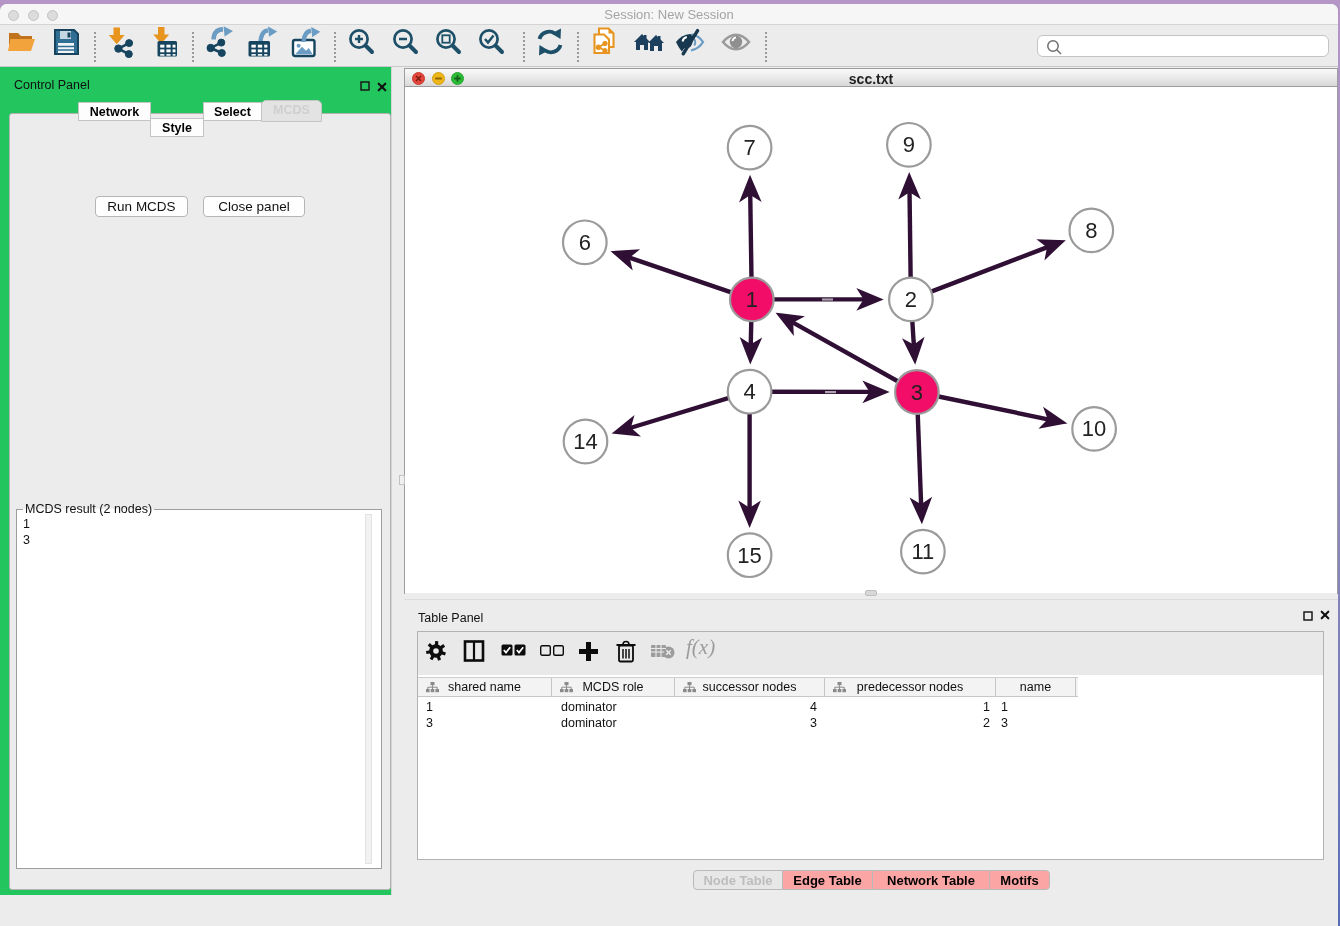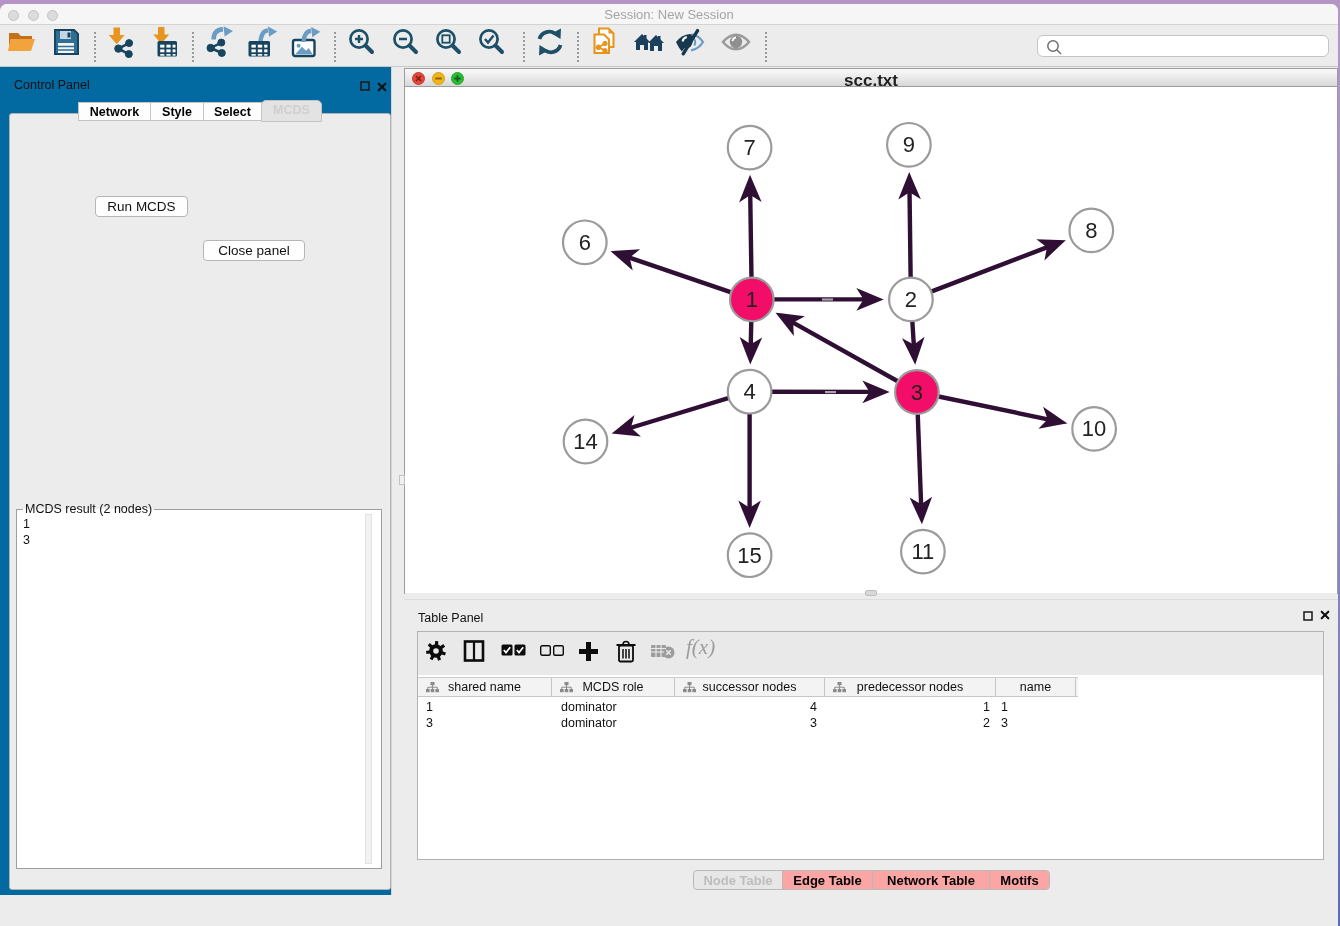--- a/index.html
+++ b/index.html
@@ -8,21 +8,21 @@
 body { background:linear-gradient(180deg,#b495c6 0%,#a193c4 40%,#5a6db1 100%); }
 #win { position:absolute; left:0; top:4px; width:1338px; height:924px; background:#ececec; border-radius:7px 7px 0 0; overflow:hidden; }
 #titlebar { position:absolute; left:0; top:0; width:1338px; height:21px; background:#f6f6f6; border-bottom:1px solid #d4d4d4; }
 .tl { position:absolute; top:6px; width:11px; height:11px; border-radius:50%; background:#dcdcdc; border:1px solid #c2c2c2; }
 #wtitle { position:absolute; top:3px; left:0; width:100%; text-align:center; font-size:13px; color:#a4a4a4; }
 #toolbar { position:absolute; left:0; top:22px; width:1338px; height:41px; background:#ececec; border-bottom:1px solid #c9c9c9; }
 .sep { position:absolute; top:6px; height:30px; width:0; border-left:2px dotted #9a9a9a; }
 .ticon { position:absolute; top:0; }
 #searchbox { position:absolute; left:1037px; top:31px; width:292px; height:22px; background:#fff; border:1px solid #c4c4c4; border-radius:6px; }
 
-#cpanel { position:absolute; left:0; top:63px; width:392px; height:828px; background:#0369a1; border-right:1px solid #d4d4d4;text-decoration:underline; }
+#cpanel { position:absolute; left:0; top:63px; width:392px; height:828px; background:#22c55e; border-right:1px solid #d4d4d4;text-decoration:underline; }
 #cpanel-head { position:absolute; left:14px; top:11px; font-size:12.5px; color:#111; }
 .phbtn { position:absolute; top:10px; }
 .tab { position:absolute; top:35px; height:19px; background:#fdfdfd; border:1px solid #c4c4c4; color:#000; text-align:center; line-height:18px; font-size:12.5px; font-weight:bold; }
 #cpbox { position:absolute; left:9px; top:46px; width:382px; height:777px; border:1px solid #b2b2b2; border-radius:3px; background:#ececec; }
 #optlabel { position:absolute; left:0; top:73px; width:392px; text-align:center; font-size:13.5px; color:#161616; }
 #dropdown { position:absolute; left:44px; top:97px; width:312px; height:20px; background:#fff; border:1px solid #b9b9b9; border-radius:4px; font-size:13.5px; color:#111; line-height:19px; padding-left:13px; }
 .btn { position:absolute; height:21px; background:#fefefe; border:1px solid #b5b5b5; border-radius:4px; font-size:13.5px; color:#111; text-align:center; line-height:20px; }
 #mcdsbox { position:absolute; left:16px; top:435px; width:366px; height:367px; }
 #mcdsbox fieldset { width:366px; height:367px; border:1px solid #9e9e9e; background:#fff; }
 #mcdsbox legend { font-size:12.5px; color:#111; margin-left:6px; padding:0 2px; }
@@ -219,25 +219,25 @@
         <rect x="1" y="1" width="8" height="8" fill="none" stroke="#1a1a1a" stroke-width="1.5"></rect>
       </svg>
   <svg class="phbtn" style="left:377px;top:15px" width="10" height="10" viewBox="0 0 10 10">
         <g stroke="#111" stroke-width="2.1" stroke-linecap="round">
           <line x1="1.7" y1="1.7" x2="8.3" y2="8.3"></line>
           <line x1="8.3" y1="1.7" x2="1.7" y2="8.3"></line>
         </g>
       </svg>
   <div id="cpbox"></div>
   <div class="tab" style="left:78px; width:73px;">Network</div>
-  <div class="tab" style="left:150px; width:54px;">Style</div>
+  <div class="tab" style="left:150px; width:54px;margin-top:16px;">Style</div>
   <div class="tab" style="left:203px; width:59px;">Select</div>
   <div class="tab" style="left:261px; top:33px; width:61px; height:22px; background:#e3e3e3; color:#cfcfcf; border-radius:5px 5px 0 0;">MCDS</div>
   <div class="btn" style="left:95px; top:129px; width:93px;">Run MCDS</div>
-  <div class="btn" style="left:203px; top:129px; width:102px;margin-top:44px;">Close panel</div>
+  <div class="btn" style="left:203px; top:129px; width:102px;">Close panel</div>
   <div id="mcdsbox">
     <fieldset>
       <legend>MCDS result (2 nodes)</legend>
       <div style="position:absolute; left:7px; top:14px; font-size:12.5px; color:#111; line-height:16px;">1<br>3</div>
       <div style="position:absolute; right:10px; top:12px; width:7px; height:350px; background:#f2f2f2; border:1px solid #e2e2e2;"></div>
     </fieldset>
   </div>
 </div>
 <div id="netwin">
   <div id="nettitle">
@@ -255,21 +255,21 @@
           </svg>
         </div>
     <div class="mac" style="left:46px; background:#2cbb36; border:1px solid #25a52e;">
           <svg width="11" height="11" viewBox="0 0 11 11" style="position:absolute;left:0px;top:0px">
             <g stroke="#14611b" stroke-width="1.8">
               <line x1="2.2" y1="5.5" x2="8.8" y2="5.5"></line>
               <line x1="5.5" y1="2.2" x2="5.5" y2="8.8"></line>
             </g>
           </svg>
         </div>
-    <div style="position:absolute; top:2px; width:100%; text-align:center; font-size:17px; font-weight:700; color:#222;">scc.txt</div>
+    <div style="position:absolute; top:2px; width:100%; text-align:center; font-size:14px; font-weight:700; color:#222;">scc.txt</div>
   </div>
   <div id="netcanvas">
     <svg width="932" height="506" viewBox="0 0 932 506" font-family="Liberation Sans, sans-serif">
 <g stroke="#300f35" stroke-width="4.4" fill="#300f35">
 <line x1="346.8" y1="212.4" x2="345.2" y2="105.4"></line>
 <polygon points="345.1,93.6 351.9,109.5 345.2,105.4 338.7,109.7"></polygon>
 <line x1="346.8" y1="212.4" x2="222.2" y2="169.8"></line>
 <polygon points="211.0,166.0 228.3,164.9 222.2,169.8 224.0,177.4"></polygon>
 <line x1="346.8" y1="212.4" x2="461.1" y2="212.4"></line>
 <polygon points="472.9,212.4 456.9,219.0 461.1,212.4 456.9,205.8"></polygon>

